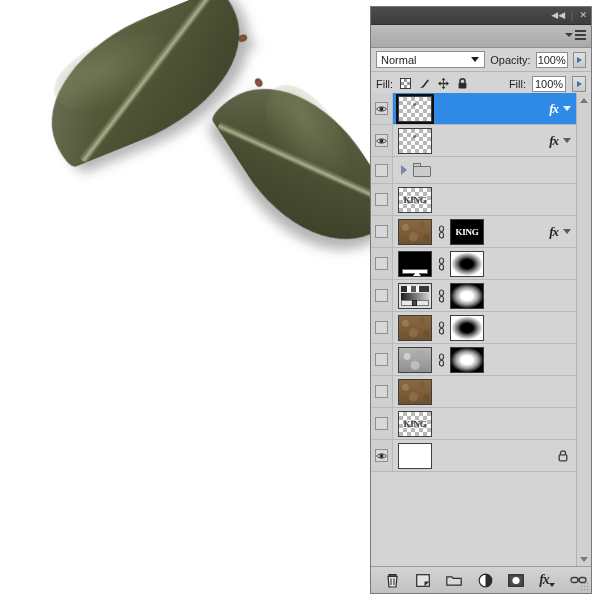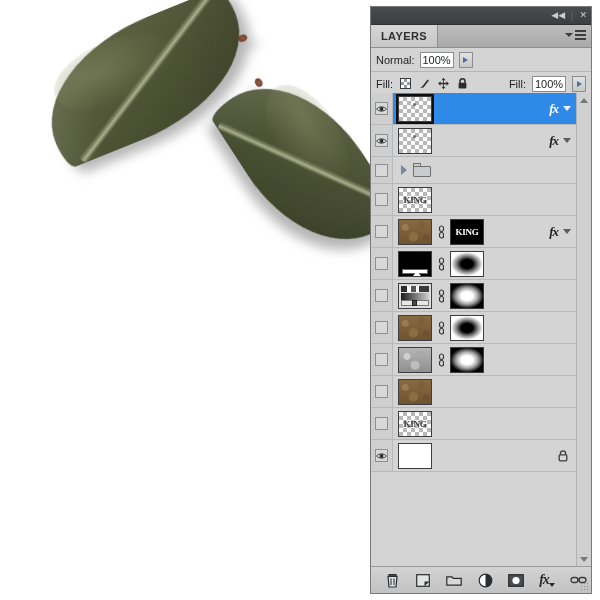--- a/index.html
+++ b/index.html
@@ -234,33 +234,36 @@
 
 <div id="layers-panel">
 
   <div class="titlebar">
     <span class="tb-btn">◀◀</span>
     <span class="tb-sep">|</span>
     <span class="tb-btn">✕</span>
   </div>
 
   <div class="tabstrip">
-    <div class="tab">LAYERS</div>
     <div class="panel-menu">
       <span class="pm-tri"></span>
       <span class="pm-lines">
           <i></i>
           <i></i>
           <i></i>
         </span>
     </div>
   </div>
 
   <div class="optrow">
-    <span class="lbl">Normal:</span>
+    <div class="blend-select">
+      <span>Normal</span>
+      <span class="caret"></span>
+    </div>
+    <span class="lbl">Opacity:</span>
     <div class="numfield">100%</div>
     <div class="spin">
         <span class="t"></span>
       </div>
   </div>
 
   <div class="lockrow">
     <span class="lbl">Fill:</span>
     <span class="lock-ico">
         <span class="checker"></span>

